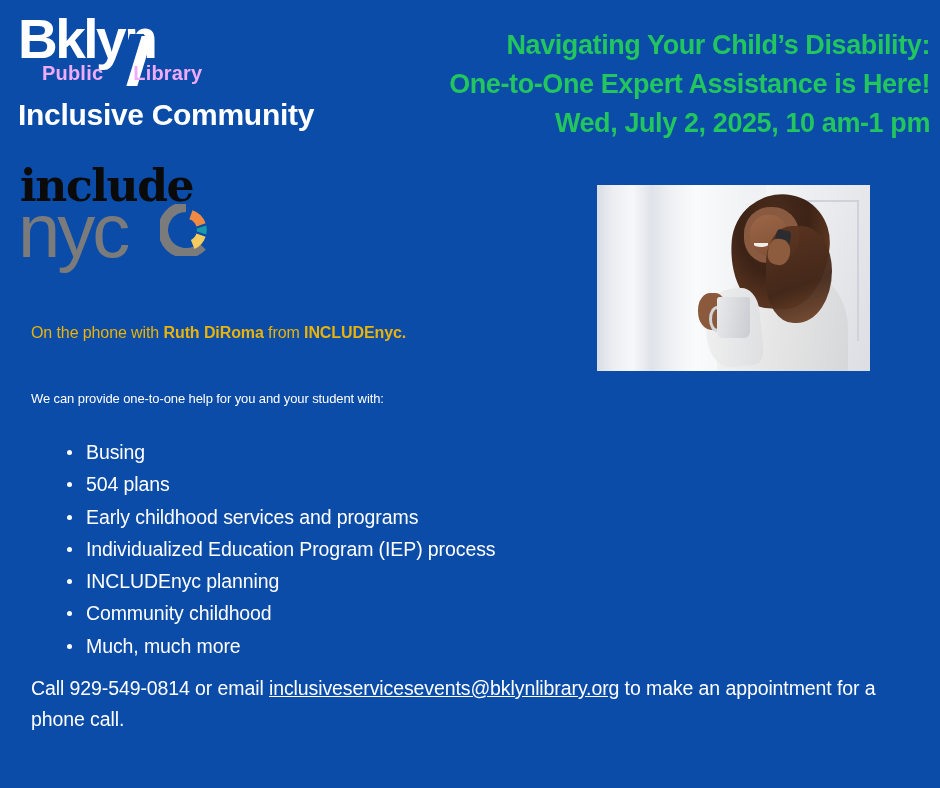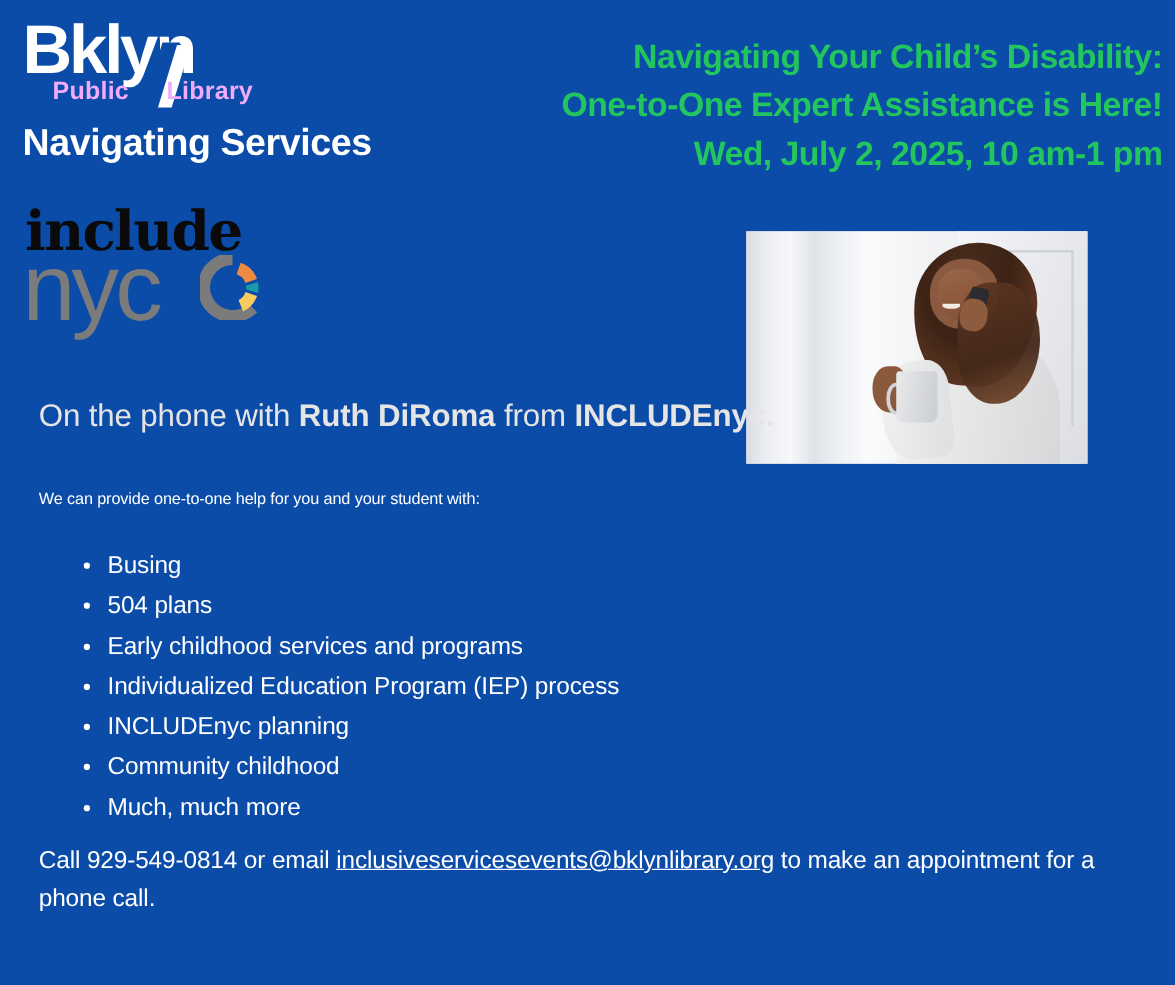--- a/index.html
+++ b/index.html
@@ -296,23 +296,23 @@
     height: 20%;
     background: #8b5a3d;
     border-radius: 45% 35% 40% 50%;
   }
 
   
   .caption {
     position: absolute;
     left: 31px;
     top: 320px;
-    font-size: 25px;
+    font-size: 16px;
     line-height: 26px;
-    color: #e5e5e5;
+    color: #eab308;
     letter-spacing: -0.1px;
   }
   .caption b { font-weight: bold; }
 
   .intro {
     position: absolute;
     left: 31px;
     top: 386px;
     font-size: 13px;
     line-height: 26px;
@@ -372,21 +372,21 @@
 
     <div class="bklyn-logo">
       <div class="bklyn-wordmark">Bklyn</div>
       <div class="bklyn-slash-notch"></div>
       <div class="bklyn-slash"></div>
       <div class="bklyn-sub">
         <span>Public</span><span class="gap"></span><span>Library</span>
       </div>
     </div>
 
-    <div class="inclusive-services">Navigating Services</div>
+    <div class="inclusive-services">Inclusive Community</div>
   </div>
 
   <div class="includenyc">
     <div class="inc-include">include</div>
     <div class="inc-nyc">nyc</div>
     <svg class="inc-ring" viewBox="0 0 52 52">
       <path d="M26 3 A23 23 0 1 0 42.3 42.3" fill="none" stroke="#7b7b7b" stroke-width="10"></path>
       <path d="M32.5 6.2 A21 21 0 0 1 45.6 19.2 L36.4 22.4 A11.2 11.2 0 0 0 29.3 15.3 Z" fill="#f08a43"></path>
       <path d="M46.3 21.6 A21 21 0 0 1 46.3 30.4 L36.8 27.4 A11.2 11.2 0 0 0 36.8 24.6 Z" fill="#1a9aa8"></path>
       <path d="M45.6 32.8 A21 21 0 0 1 34.5 45.1 L30.9 36.1 A11.2 11.2 0 0 0 36.4 29.6 Z" fill="#f7cc5f"></path>

